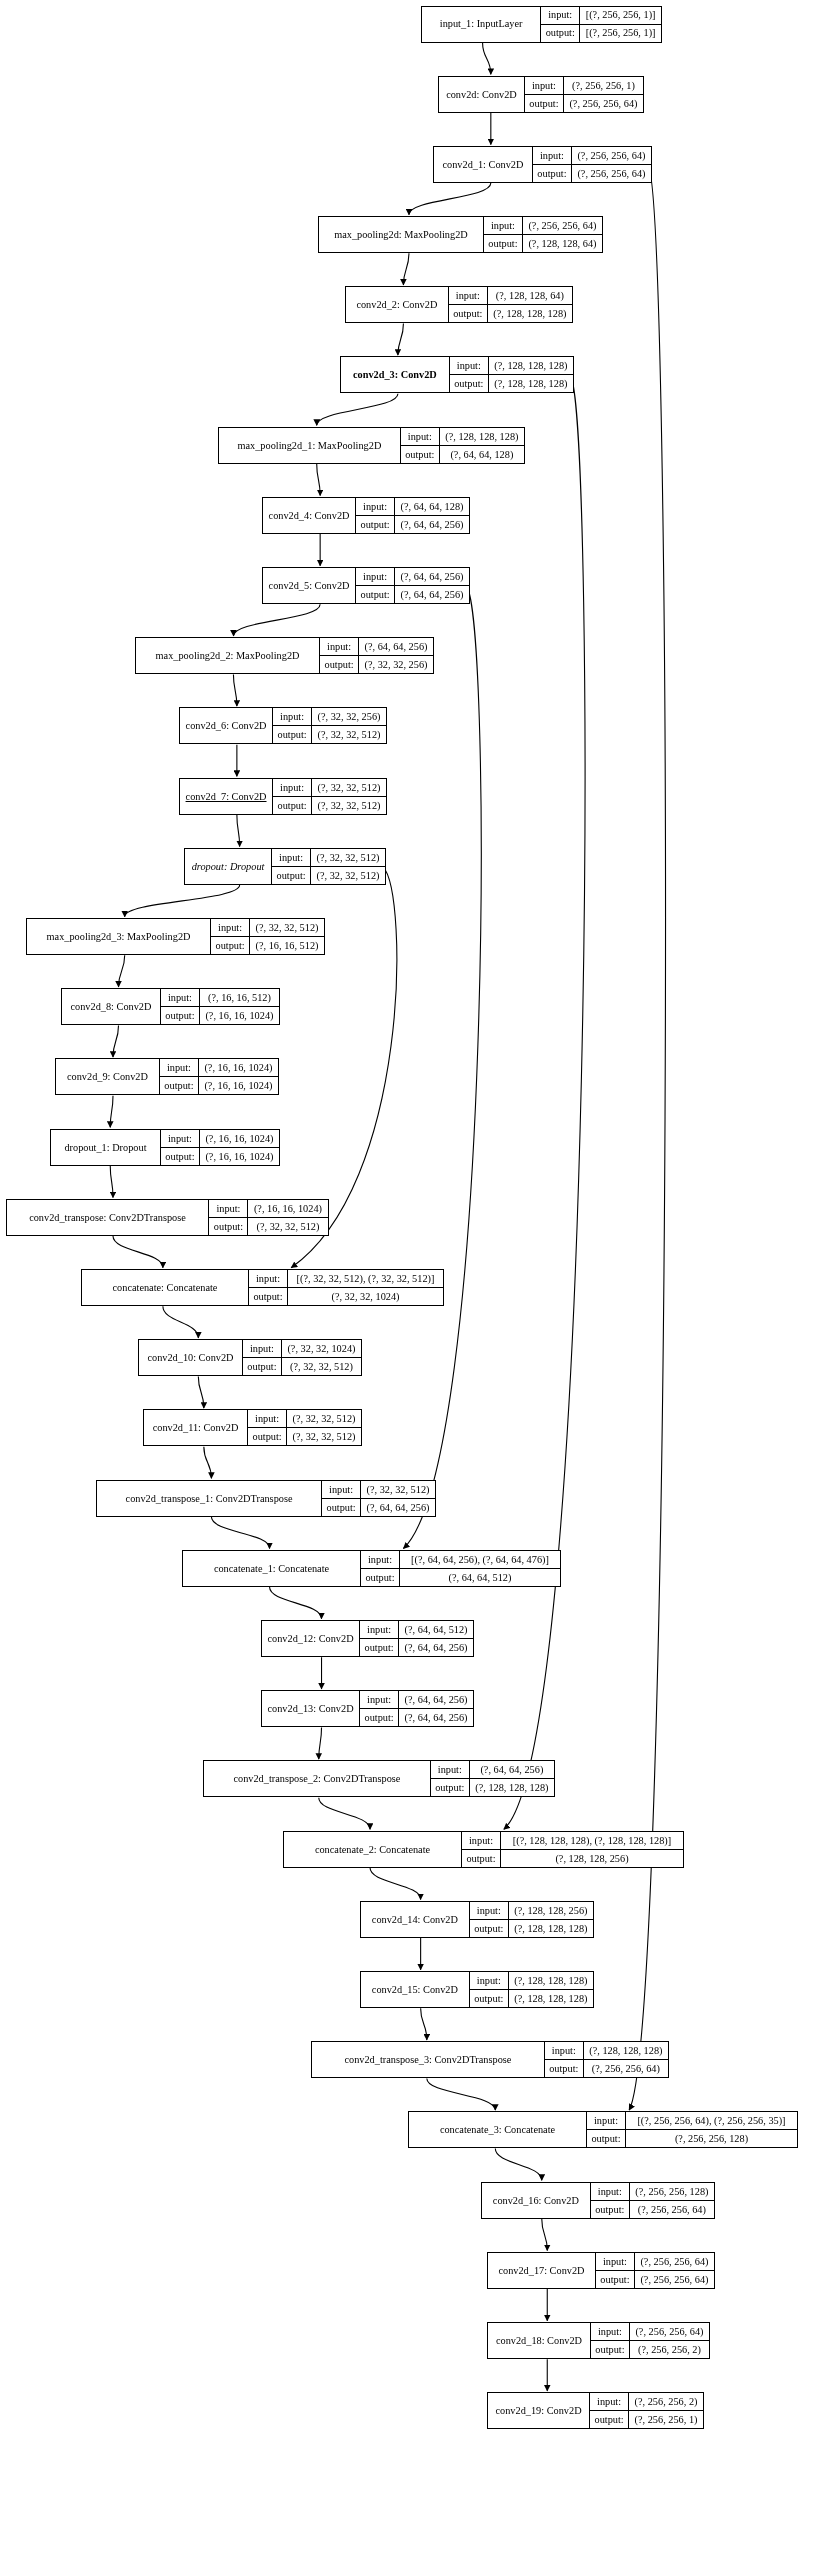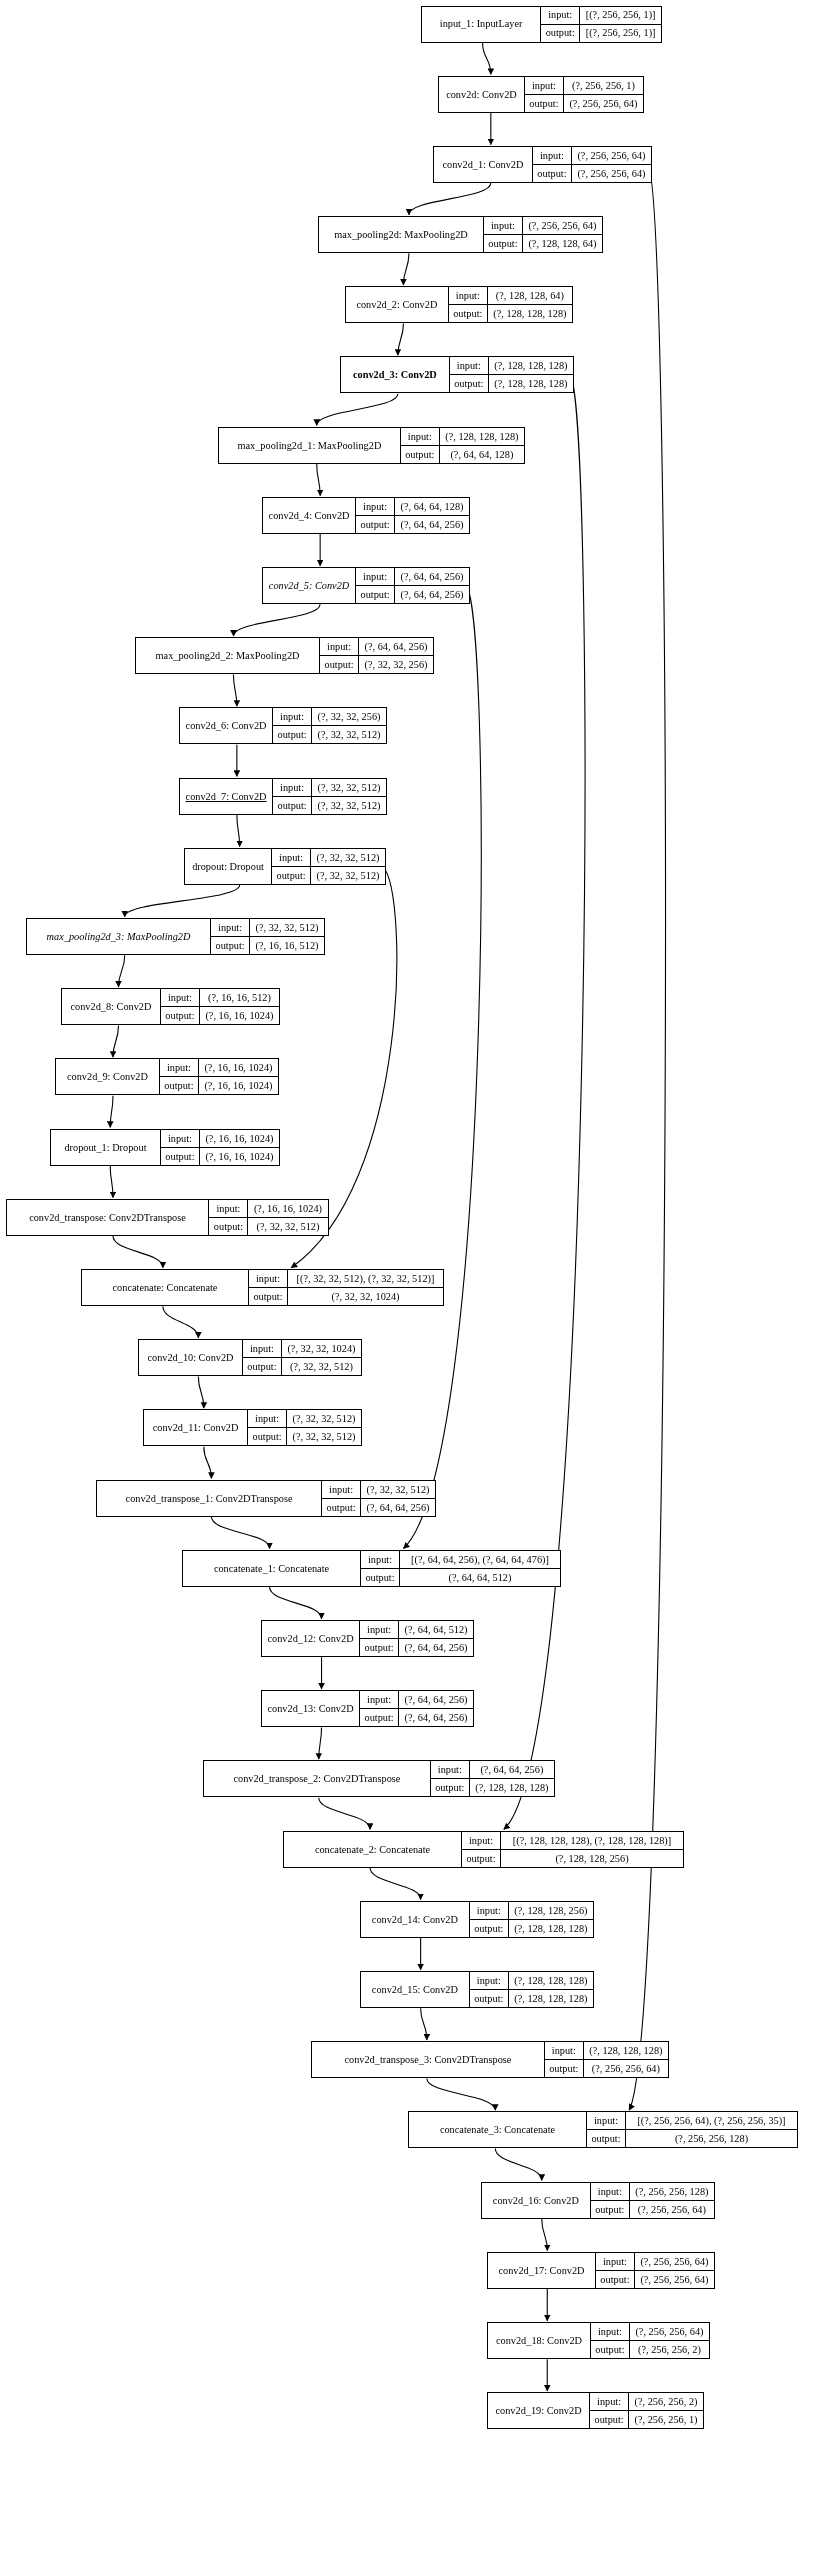--- a/index.html
+++ b/index.html
@@ -228,21 +228,21 @@
             <div class="io-key" style="width: 39px;">input:</div>
             <div class="io-val">(?, 64, 64, 128)</div>
           </div>
           <div class="io-row">
             <div class="io-key" style="width: 39px;">output:</div>
             <div class="io-val">(?, 64, 64, 256)</div>
           </div>
         </div>
       </div>
       <div class="node" style="left: 262px; top: 567px; width: 208px; height: 37px;">
-        <div class="name" style="width: 107px; font-style: italic;">conv2d_5: Conv2D</div>
+        <div class="name" style="width: 107px;">conv2d_5: Conv2D</div>
         <div class="io" style="flex: 1 1 auto;">
           <div class="io-row">
             <div class="io-key" style="width: 39px;">input:</div>
             <div class="io-val">(?, 64, 64, 256)</div>
           </div>
           <div class="io-row">
             <div class="io-key" style="width: 39px;">output:</div>
             <div class="io-val">(?, 64, 64, 256)</div>
           </div>
         </div>
@@ -280,34 +280,34 @@
             <div class="io-key" style="width: 39px;">input:</div>
             <div class="io-val">(?, 32, 32, 512)</div>
           </div>
           <div class="io-row">
             <div class="io-key" style="width: 39px;">output:</div>
             <div class="io-val">(?, 32, 32, 512)</div>
           </div>
         </div>
       </div>
       <div class="node" style="left: 184px; top: 848px; width: 202px; height: 37px;">
-        <div class="name" style="width: 102px;">dropout: Dropout</div>
+        <div class="name" style="width: 102px; font-style: italic;">dropout: Dropout</div>
         <div class="io" style="flex: 1 1 auto;">
           <div class="io-row">
             <div class="io-key" style="width: 39px;">input:</div>
             <div class="io-val">(?, 32, 32, 512)</div>
           </div>
           <div class="io-row">
             <div class="io-key" style="width: 39px;">output:</div>
             <div class="io-val">(?, 32, 32, 512)</div>
           </div>
         </div>
       </div>
       <div class="node" style="left: 26px; top: 918px; width: 299px; height: 37px;">
-        <div class="name" style="width: 189px; font-style: italic;">max_pooling2d_3: MaxPooling2D</div>
+        <div class="name" style="width: 189px;">max_pooling2d_3: MaxPooling2D</div>
         <div class="io" style="flex: 1 1 auto;">
           <div class="io-row">
             <div class="io-key" style="width: 39px;">input:</div>
             <div class="io-val">(?, 32, 32, 512)</div>
           </div>
           <div class="io-row">
             <div class="io-key" style="width: 39px;">output:</div>
             <div class="io-val">(?, 16, 16, 512)</div>
           </div>
         </div>

